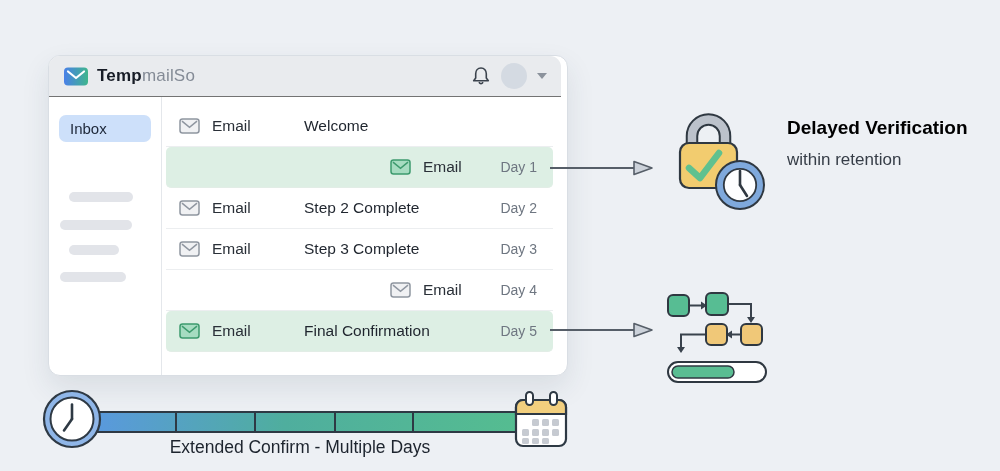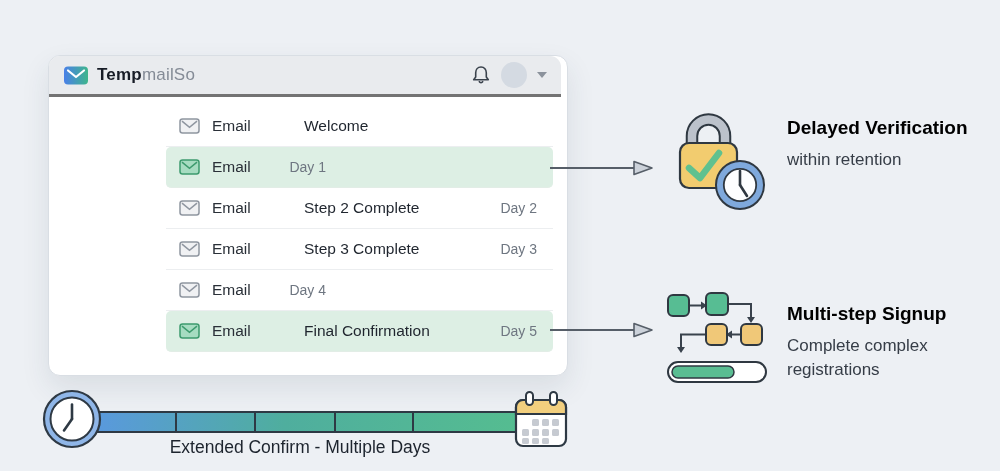--- a/index.html
+++ b/index.html
@@ -2,40 +2,40 @@
 <html><head>
 <meta charset="utf-8">
 <style>
   html,body{margin:0;padding:0;background:#edf0f4;font-family:"Liberation Sans","DejaVu Sans",sans-serif;}
   .stage{position:relative;width:1000px;height:471px;background:#edf0f4;overflow:hidden;}
 
   
   .panel{position:absolute;left:48px;top:55px;width:518px;height:319px;background:#fff;
          border:1px solid #d9dee4;border-radius:12px;box-shadow:0 12px 28px rgba(40,55,80,.10);}
   .panel-header{position:absolute;left:0;top:0;right:6px;height:41px;background:#e9ebee;
-         border-bottom:3px solid #737373;border-radius:11px 11px 0 0;display:flex;align-items:center;padding:0 14px;box-sizing:border-box;}
+         border-bottom:1px solid #737373;border-radius:11px 11px 0 0;display:flex;align-items:center;padding:0 14px;box-sizing:border-box;}
   .brand{display:flex;align-items:center;gap:8px;font-size:17px;letter-spacing:.2px;}
   .brand b{color:#171c26;font-weight:700;}
   .brand .lite{color:#848b96;font-weight:400;}
   .header-right{margin-left:auto;display:flex;align-items:center;gap:10px;}
   .avatar{width:26px;height:26px;border-radius:50%;background:#d4dae2;}
   .caret{width:0;height:0;border-left:5px solid transparent;border-right:5px solid transparent;border-top:6px solid #8b929c;}
 
   .sidebar{position:absolute;left:0;top:41px;bottom:0;width:112px;border-right:1px solid #e4e7eb;}
   .inbox-pill{margin:18px 10px 0 10px;height:27px;background:#cde0fa;border-radius:7px;
          display:flex;align-items:center;padding-left:11px;font-size:15px;color:#1d2738;font-weight:500;}
   .skel{position:absolute;height:10px;border-radius:5px;background:#e2e4e9;}
   .skel.s1{left:20px;top:95px;width:64px;}
   .skel.s2{left:11px;top:123px;width:72px;}
   .skel.s3{left:20px;top:148px;width:50px;}
   .skel.s4{left:11px;top:175px;width:66px;}
 
   .maillist{position:absolute;left:112px;top:41px;right:0;bottom:0;padding:9px 14px 0 5px;}
   .mailrow{height:41px;display:flex;align-items:center;border-bottom:1px solid #eceef0;
-         padding:0 16px 0 13px;box-sizing:border-box;}
+         padding:0 16px 0 13px;box-sizing:border-box;justify-content:flex-end;}
   .mailrow.hl{background:#ddefe4;border-radius:5px;border-bottom-color:#e2ede6;}
   .mailrow .envwrap{width:21px;height:16px;flex:0 0 auto;}
   .mailrow .rlabel{margin-left:12px;width:66px;font-size:15.5px;color:#2a3038;}
   .mailrow .rsubject{flex:1;margin-left:26px;font-size:15.5px;color:#1f252e;}
   .mailrow .rday{min-width:48px;text-align:right;font-size:14px;color:#6e7681;}
 
   
   .arrow-svg{position:absolute;width:108px;height:20px;}
   .arrow1{left:548px;top:158px;}
   .arrow2{left:548px;top:320px;}
@@ -84,20 +84,29 @@
       <div class="header-right">
         <svg width="20" height="22" viewBox="0 0 20 22">
           <path d="M10,3 C6.6,3 4.7,5.7 4.7,8.8 v4.2 l-2,2.8 h14.6 l-2,-2.8 v-4.2 C15.3,5.7 13.4,3 10,3 z" fill="none" stroke="#3a424c" stroke-width="1.6" stroke-linejoin="round"></path>
           <path d="M8.3,17.6 a1.9,1.9 0 0 0 3.4,0" fill="none" stroke="#3a424c" stroke-width="1.6" stroke-linecap="round"></path>
         </svg>
         <div class="avatar"></div>
         <div class="caret"></div>
       </div>
     </div>
 
+    <div class="sidebar">
+      <div class="inbox-pill">
+        <span>Inbox</span>
+      </div>
+      <div class="skel s1"></div>
+      <div class="skel s2"></div>
+      <div class="skel s3"></div>
+      <div class="skel s4"></div>
+    </div>
 
     <div class="maillist">
 
       <div class="mailrow">
         <span class="envwrap">
           <svg width="21" height="16" viewBox="0 0 21 16">
               <rect x="1" y="1" width="19" height="14" rx="2.5" fill="#f0f1f3" stroke="#8f96a0" stroke-width="1.5"></rect>
               <polyline points="3,3.2 10.5,9.4 18,3.2" fill="none" stroke="#8f96a0" stroke-width="1.5"></polyline>
             </svg>
         </span>
@@ -201,25 +210,20 @@
     <polygon points="37,13.5 43,17.5 37,21.5" fill="#39424c"></polygon>
     <line x1="76" y1="46.5" x2="68" y2="46.5" stroke="#39424c" stroke-width="2"></line>
     <polygon points="68,42.5 62,46.5 68,50.5" fill="#39424c"></polygon>
     <rect x="4" y="7" width="21" height="21" rx="5" fill="#57bd93" stroke="#2f3841" stroke-width="2"></rect>
     <rect x="42" y="5" width="22" height="22" rx="5" fill="#57bd93" stroke="#2f3841" stroke-width="2"></rect>
     <rect x="42" y="36" width="21" height="21" rx="5" fill="#f0c878" stroke="#2f3841" stroke-width="2"></rect>
     <rect x="77" y="36" width="21" height="21" rx="5" fill="#f0c878" stroke="#2f3841" stroke-width="2"></rect>
     <rect x="4" y="74" width="98" height="20" rx="10" fill="#ffffff" stroke="#2f3841" stroke-width="2"></rect>
     <rect x="8" y="78" width="62" height="12" rx="6" fill="#5abd92" stroke="#2f3841" stroke-width="1.5"></rect>
   </svg>
-  <div class="feature-text ft2">
-    <div class="feature-title">Multi-step Signup</div>
-    <div class="feature-line">Complete complex</div>
-    <div class="feature-line">registrations</div>
-  </div>
 
   <div class="tl-bar">
     <div class="tl-div" style="left:87px"></div>
     <div class="tl-div" style="left:166px"></div>
     <div class="tl-div" style="left:246px"></div>
     <div class="tl-div" style="left:324px"></div>
   </div>
   <svg class="icon-abs tl-clock" width="62" height="62" viewBox="0 0 62 62">
     <circle cx="31" cy="31" r="28" fill="#8fb6e8" stroke="#2e3944" stroke-width="2.2"></circle>
     <circle cx="31" cy="31" r="21.5" fill="#ffffff" stroke="#2e3944" stroke-width="2"></circle>

